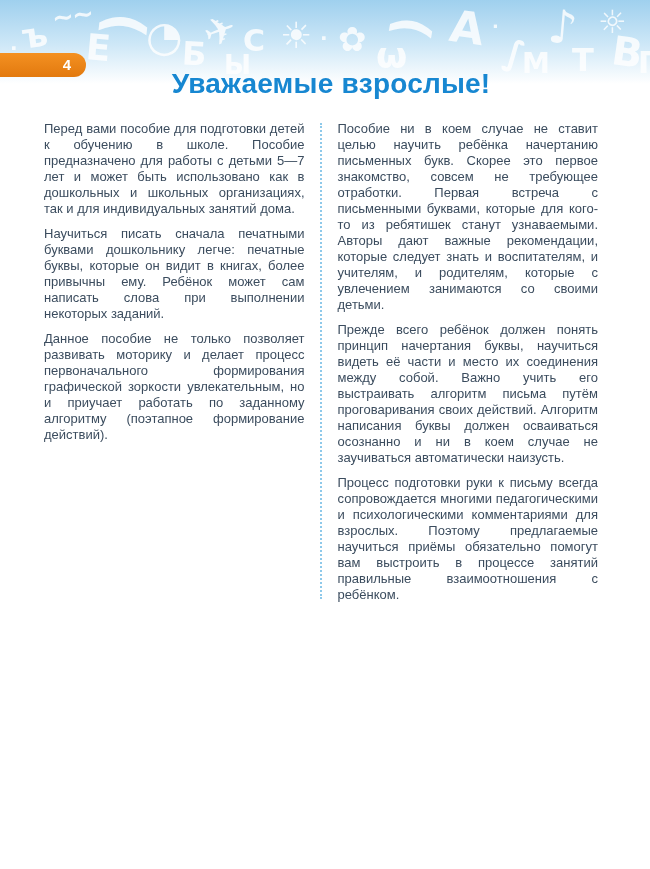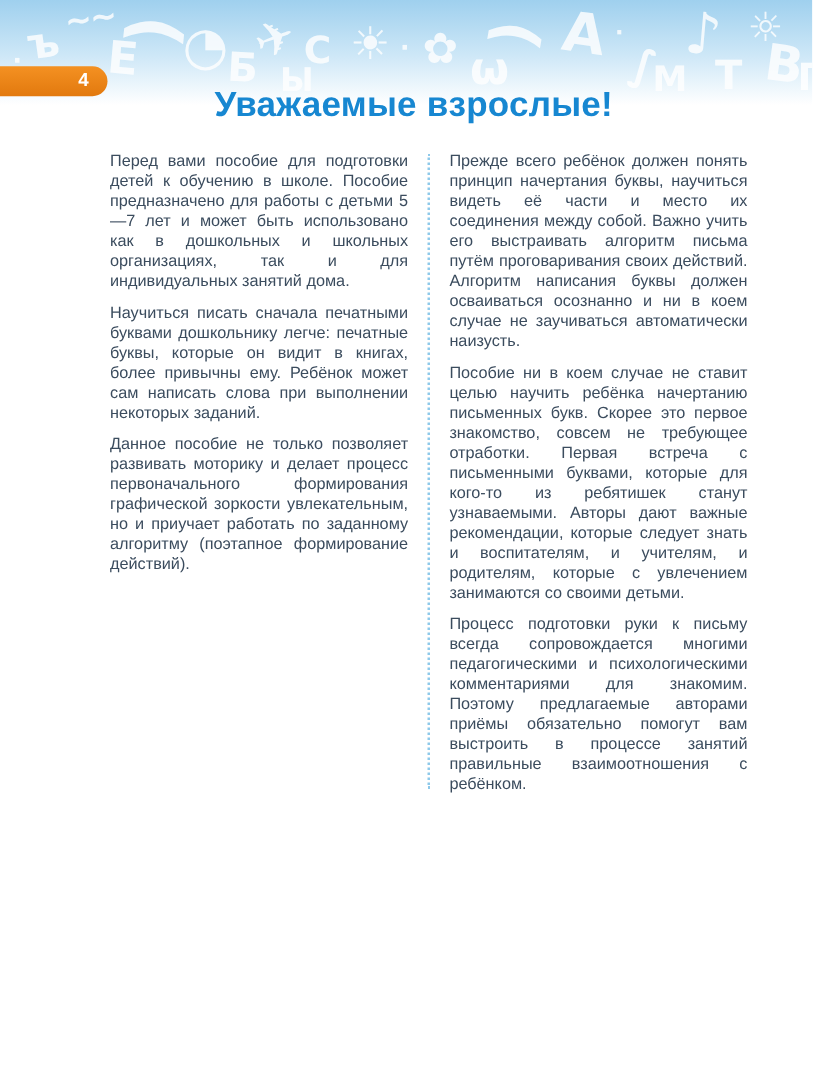--- a/index.html
+++ b/index.html
@@ -47,21 +47,21 @@
     padding:0 52px 0 64px;
     text-align:center;
     font-size:28px;
     font-weight:bold;
     color:var(--accent-blue);
     letter-spacing:.2px;
   }
   
   .columns{
     display:flex;
-    padding:3px 52px 0 88px;
+    padding:3px 52px 0 44px;
     gap:0;
   }
   .col{
     flex:1 1 0;
     min-width:0;
   }
   .col p{
     margin:0 0 9px 0;
     font-size:13px;
     line-height:16px;
@@ -116,19 +116,19 @@
   </div>
 
   <div class="columns">
     <div class="col">
       <p>Перед вами пособие для подготовки детей к обучению в школе. Пособие предназначено для работы с детьми 5—7 лет и может быть использовано как в дошкольных и школьных организациях, так и для индивидуальных занятий дома.</p>
       <p>Научиться писать сначала печатными буквами дошкольнику легче: печатные буквы, которые он видит в книгах, более привычны ему. Ребёнок может сам написать слова при выполнении некоторых заданий.</p>
       <p>Данное пособие не только позволяет развивать моторику и делает процесс первоначального формирования графической зоркости увлекательным, но и приучает работать по заданному алгоритму (поэтапное формирование действий).</p>
     </div>
     <div class="col-divider"></div>
     <div class="col">
+      <p>Пособие ни в коем случае не ставит целью научить ребёнка начертанию письменных букв. Скорее это первое знакомство, совсем не требующее отработки. Первая встреча с письменными буквами, которые для кого-то из ребятишек станут узнаваемыми. Авторы дают важные рекомендации, которые следует знать и воспитателям, и учителям, и родителям, которые с увлечением занимаются со своими детьми.</p>
       <p>Прежде всего ребёнок должен понять принцип начертания буквы, научиться видеть её части и место их соединения между собой. Важно учить его выстраивать алгоритм письма путём проговаривания своих действий. Алгоритм написания буквы должен осваиваться осознанно и ни в коем случае не заучиваться автоматически наизусть.</p>
-      <p>Пособие ни в коем случае не ставит целью научить ребёнка начертанию письменных букв. Скорее это первое знакомство, совсем не требующее отработки. Первая встреча с письменными буквами, которые для кого-то из ребятишек станут узнаваемыми. Авторы дают важные рекомендации, которые следует знать и воспитателям, и учителям, и родителям, которые с увлечением занимаются со своими детьми.</p>
-      <p>Процесс подготовки руки к письму всегда сопровождается многими педагогическими и психологическими комментариями для знакомим. Поэтому предлагаемые авторами приёмы обязательно помогут вам выстроить в процессе занятий правильные взаимоотношения с ребёнком.</p>
+      <p>Процесс подготовки руки к письму всегда сопровождается многими педагогическими и психологическими комментариями для взрослых. Поэтому предлагаемые научиться приёмы обязательно помогут вам выстроить в процессе занятий правильные взаимоотношения с ребёнком.</p>
     </div>
   </div>
 
 </div>
 
 </body></html>

